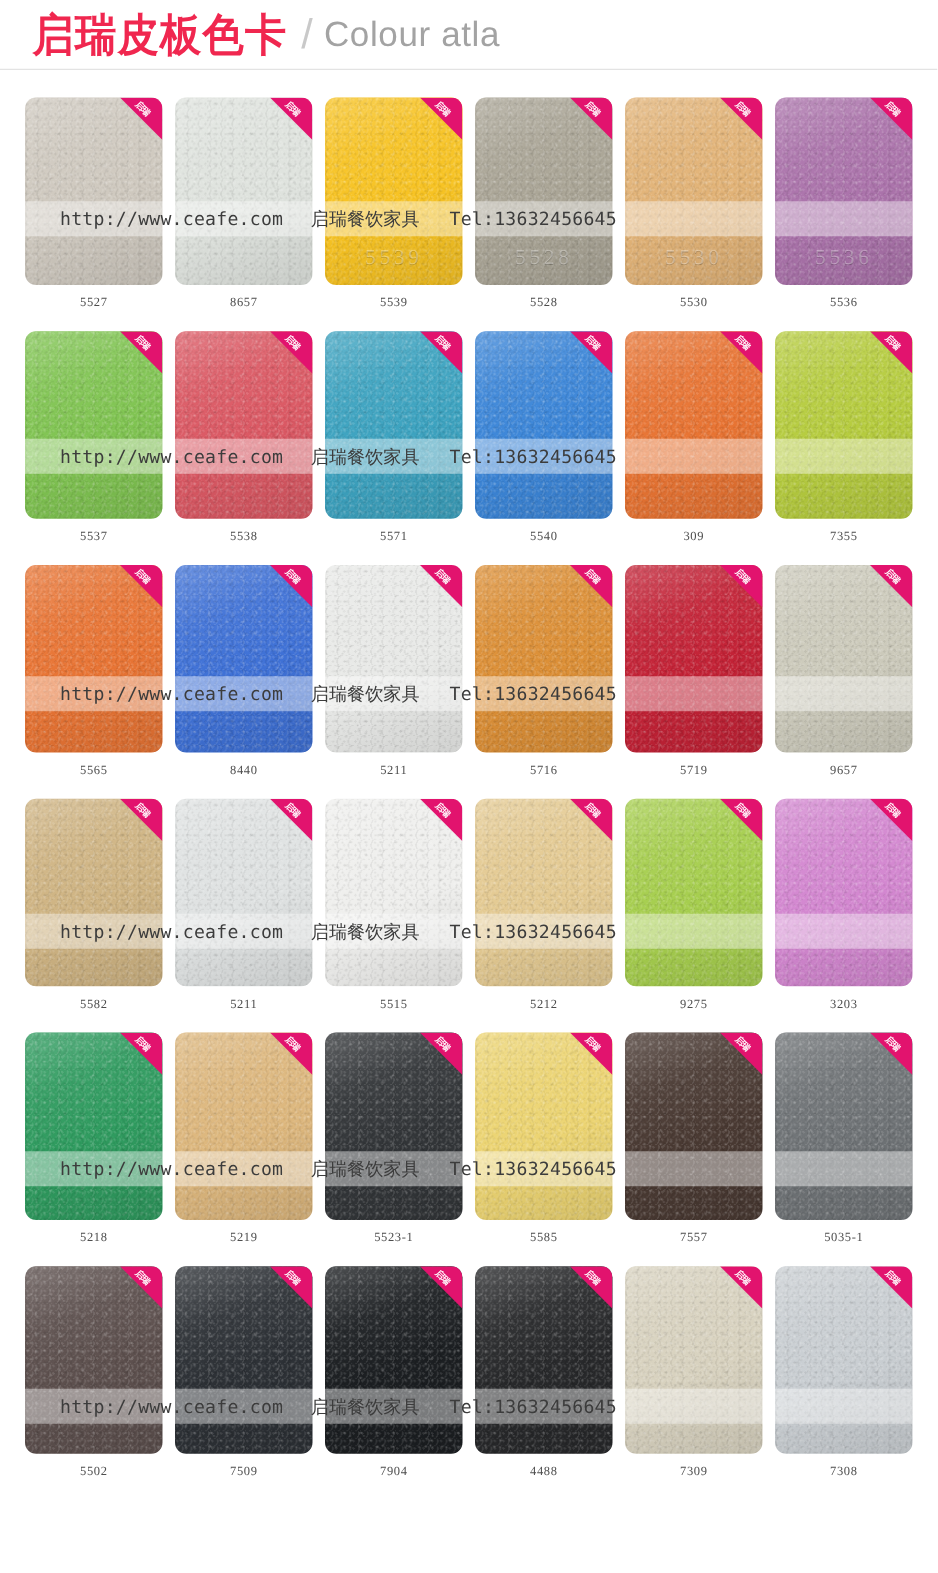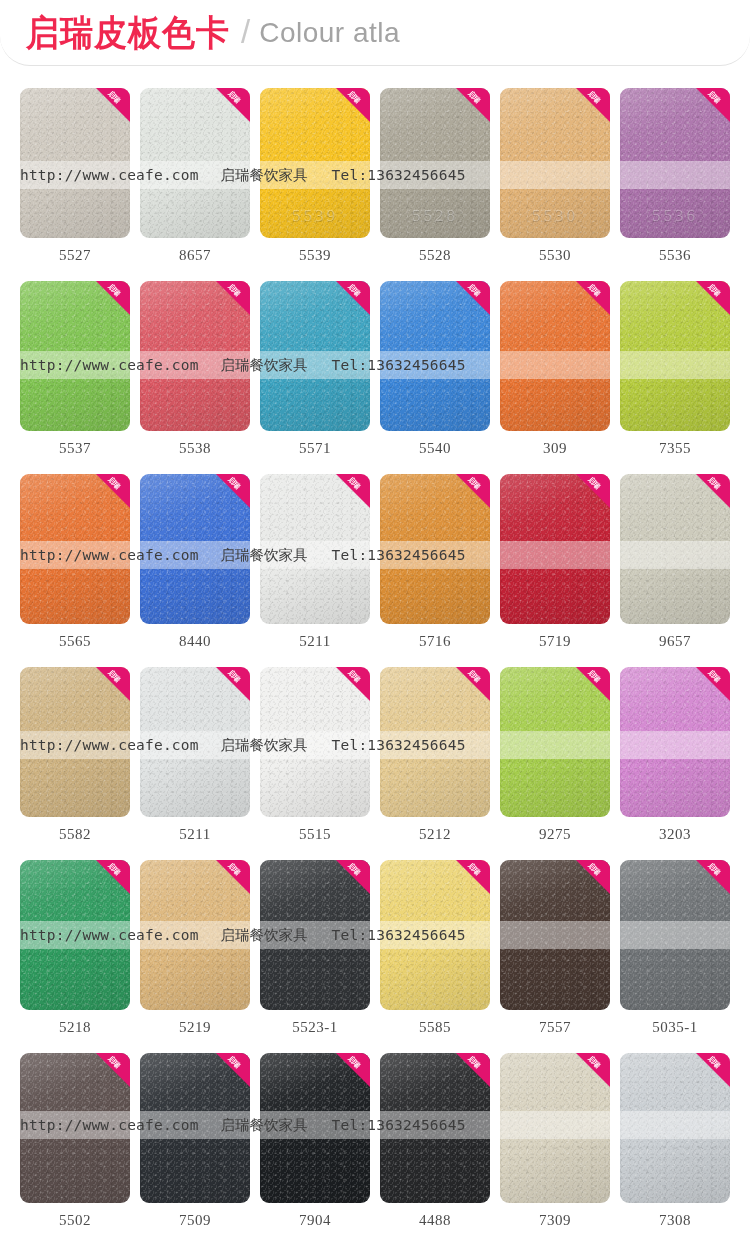--- a/index.html
+++ b/index.html
@@ -11,28 +11,27 @@
     width: 750px;
     height: 1258px;
     background: #ffffff;
     font-family: "Liberation Sans", sans-serif;
     overflow: hidden;
     position: relative;
   }
 
   
   .header {
-    height: 66px;
+    height: 56px;
     box-sizing: border-box;
     position: relative;
     border-bottom: 1px solid #e3e3e3;
     display: flex;
     align-items: center;
     padding-left: 26px;
-    border-radius: 30px;
   }
   .title-cn {
     font-family: "DejaVu Sans", sans-serif;
     font-size: 33px;
     font-weight: bold;
     color: #f0274f;
     letter-spacing: 1px;
     line-height: 1;
     transform: scaleY(1.08);
     transform-origin: left center;
@@ -171,36 +170,37 @@
     pointer-events: none;
     display: flex;
     align-items: center;
     z-index: 5;
   }
   .wm-text {
     font-family: "DejaVu Sans Mono", monospace;
     font-size: 14.5px;
     color: #3c3c3c;
     white-space: nowrap;
+    padding-left: 28px;
     letter-spacing: 0.2px;
   }
   .wm-text .wm-cn {
     font-family: "DejaVu Sans", sans-serif;
     margin: 0 8px 0 22px;
     letter-spacing: 0;
   }
   .wm-text .wm-tel {
     margin-left: 16px;
   }
 
   
   .label {
     text-align: center;
     font-family: "Liberation Serif", serif;
-    font-size: 15px;
+    font-size: 10px;
     color: #4d4d4d;
     padding-top: 9px;
     letter-spacing: 0.5px;
   }
 </style>
 </head>
 <body>
 
 <div class="header">
   <span class="title-cn">启瑞皮板色卡</span>

